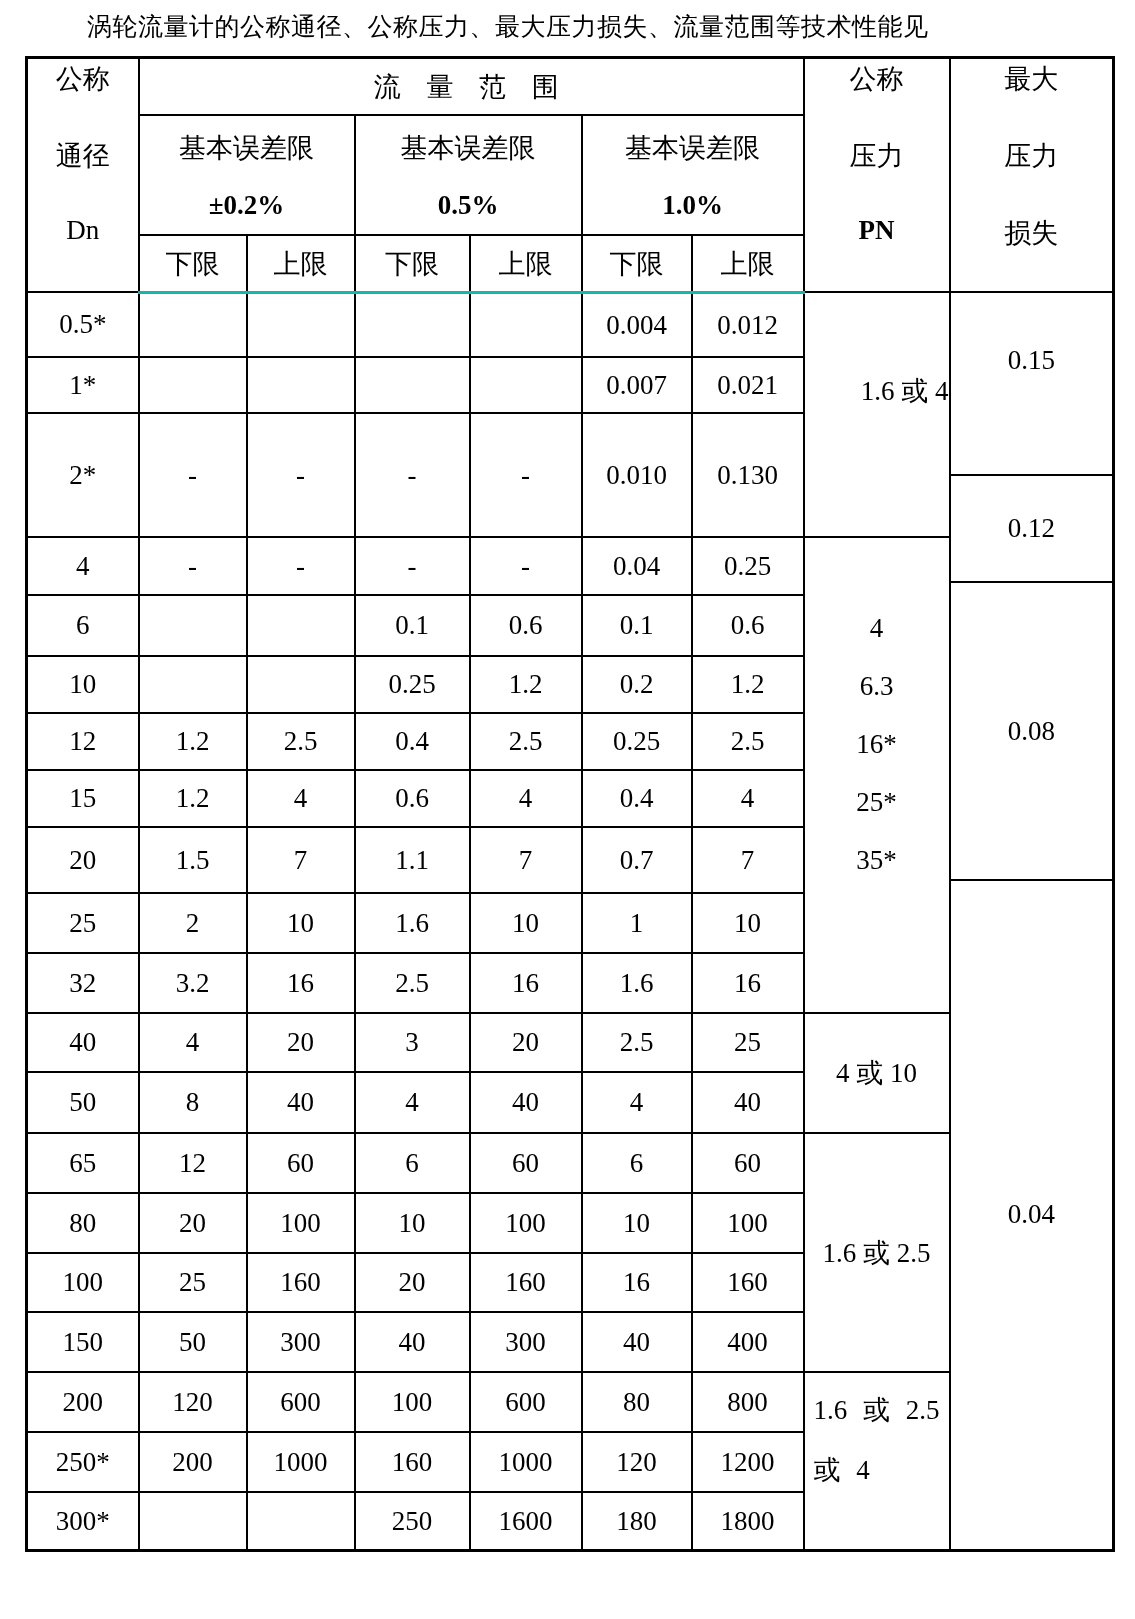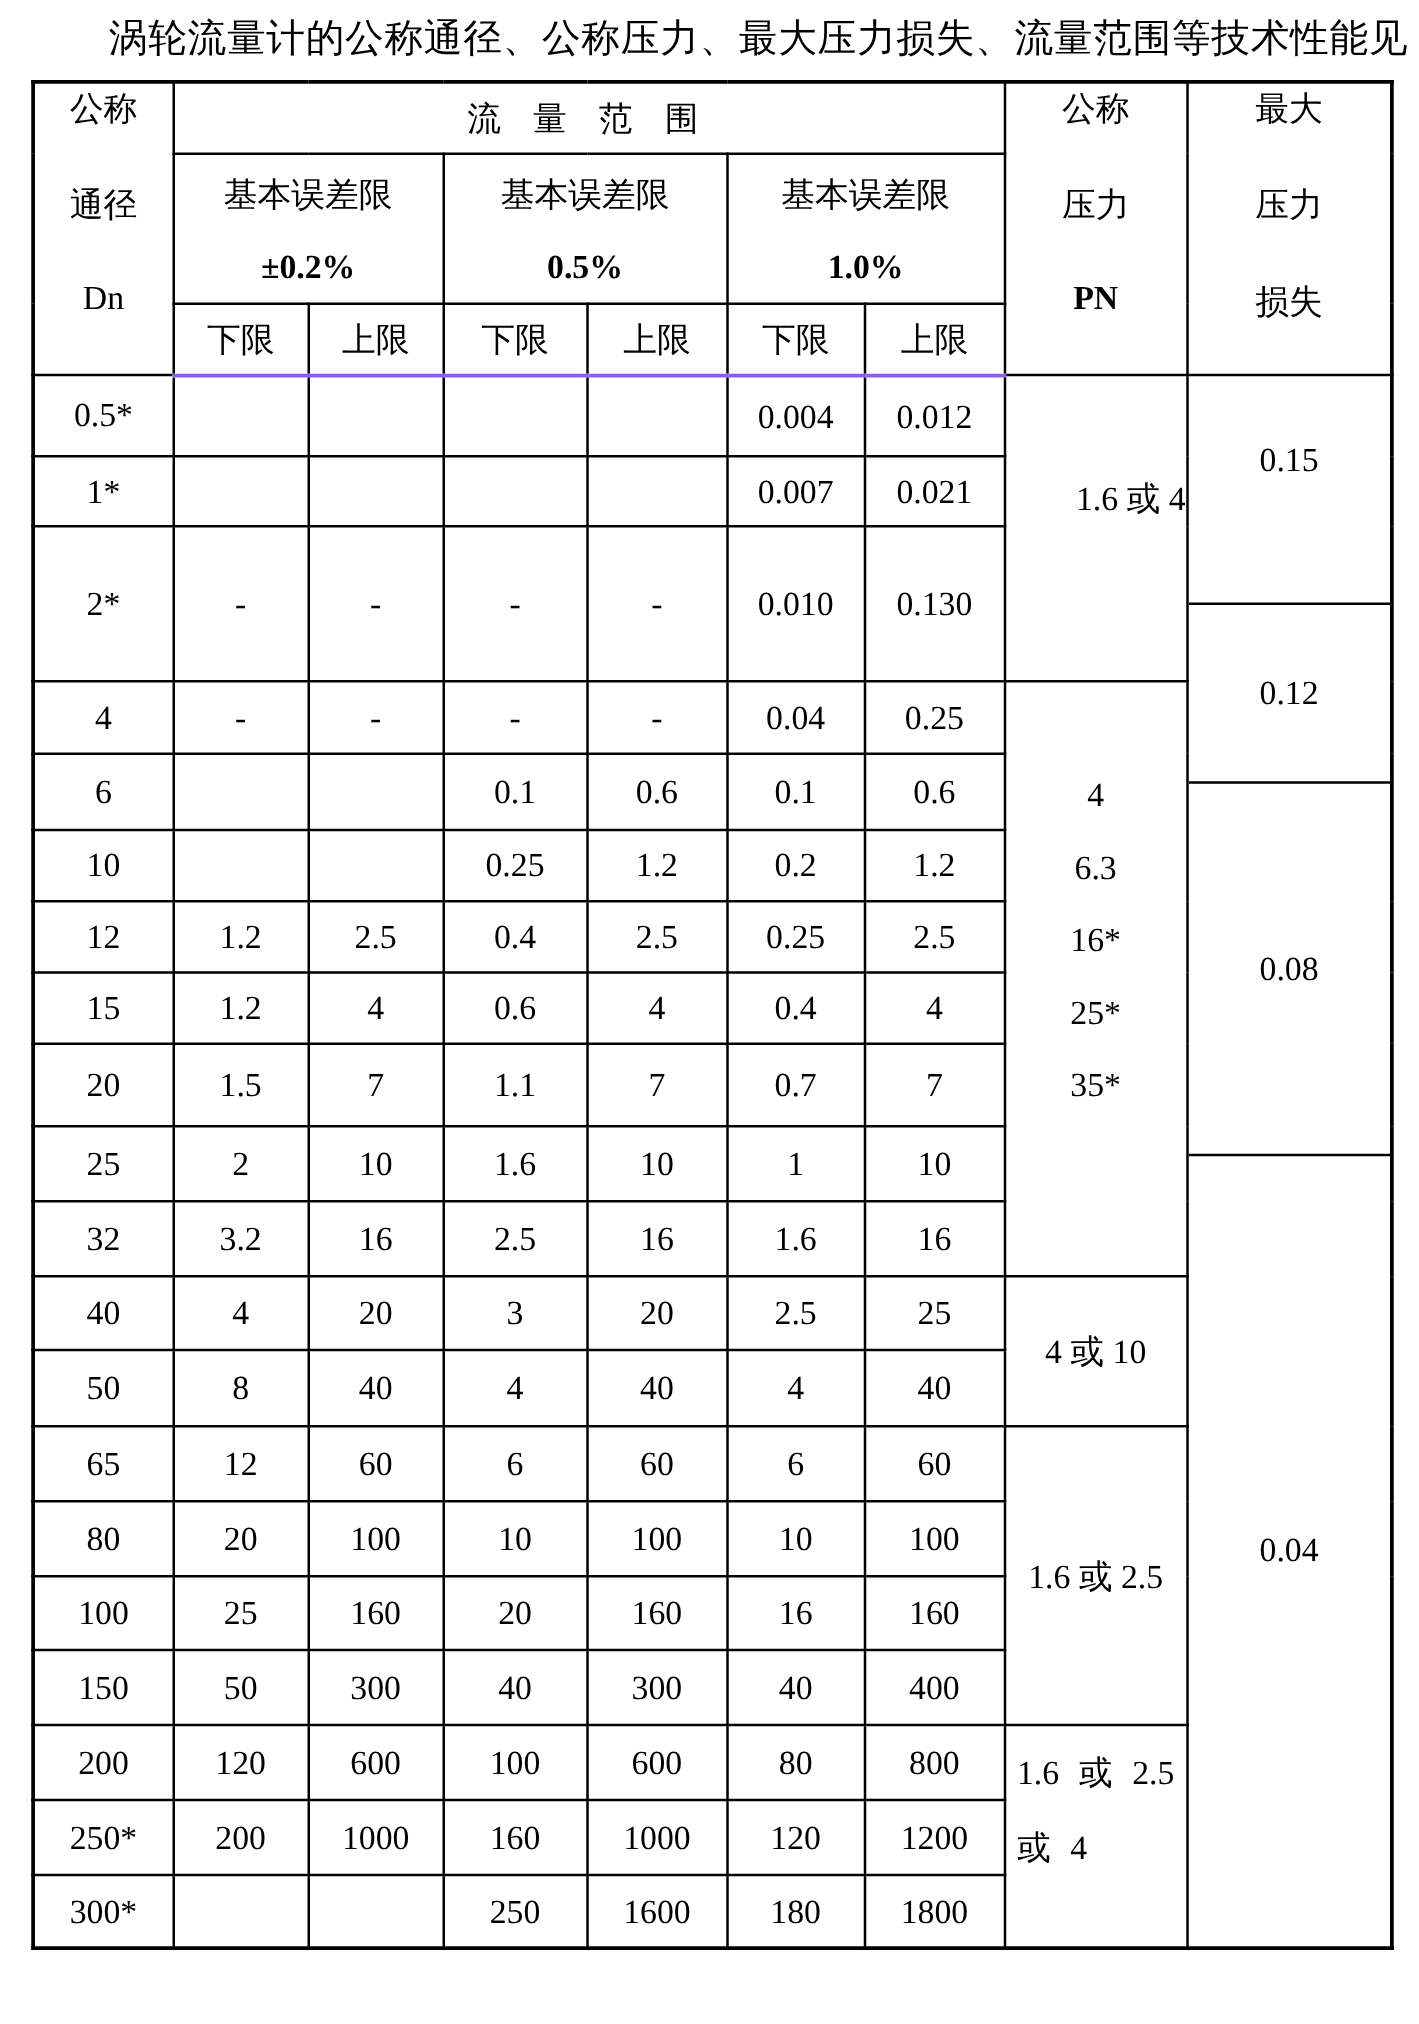--- a/index.html
+++ b/index.html
@@ -3,58 +3,58 @@
 <meta charset="utf-8">
 <style>
   * { box-sizing: border-box; }
   html, body { margin: 0; padding: 0; background: #ffffff; }
   body { font-family: "Liberation Serif", "DejaVu Serif", serif; color: #000; }
   .page {
     width: 1135px; height: 1619px; background: #fff;
     padding: 10px 23px 0 25px; position: relative; overflow: hidden;
   }
   .intro {
-    font-size: 31px; line-height: 1.35; text-indent: 62px; white-space: nowrap;
+    font-size: 25px; line-height: 1.35; text-indent: 62px; white-space: nowrap;
     letter-spacing: 0.5px;
   }
   .caption-row { position: relative; height: 52px; margin-top: 4px; font-size: 31px; }
   .cap-left   { position: absolute; left: 8px; top: 0; }
   .cap-center { position: absolute; left: 372px; top: 0; }
   .cap-right  { position: absolute; right: 6px; top: 0; }
   sup { font-size: 0.62em; }
 
   table.spec {
     border-collapse: collapse; table-layout: fixed; width: 1087px;
     margin-top: 12px; border: 3px solid #000;
   }
   table.spec td {
     border: 2px solid #000; text-align: center; vertical-align: middle;
     font-size: 27px; padding: 0; overflow: hidden;
   }
-  tr.hC td { border-bottom: 3px solid #8b5cf6; }
+  tr.hC td { border-bottom: 3px solid #14b8a6; }
   .b { font-weight: bold; }
 
   .vstack { display: flex; flex-direction: column; justify-content: space-around; align-items: center; }
   .h229 { height: 229px; gap: 41px; }
   .h114 { height: 114px; }
   .flow-title { letter-spacing: 0.35em; }
 
   .pn1 > div { position: relative; top: -24px; text-align: right; }
   .pn5 > div { position: relative; top: -31px; line-height: 58px; }
   .pn-last { }
   .pn-last .pn-block { position: relative; top: -21px; text-align: left; line-height: 60px; display: inline-block; word-spacing: 9px; }
 
   td.loss-col { vertical-align: top; }
   .loss-stack { display: flex; flex-direction: column; height: 1252px; }
   .loss-box {
     display: flex; align-items: center; justify-content: center;
     border-bottom: 2px solid #000; font-size: 27px;
   }
   .loss-0 { height: 181px; padding-bottom: 48px; }
-  .loss-1 { height: 143px; }
+  .loss-1 { height: 107px; }
   .loss-2 { height: 298px; }
   .loss-3 { flex: 1; border-bottom: none; }
 </style>
 </head>
 <body>
 
 <div class="page">
 
   <div class="intro">涡轮流量计的公称通径、公称压力、最大压力损失、流量范围等技术性能见</div>
 

